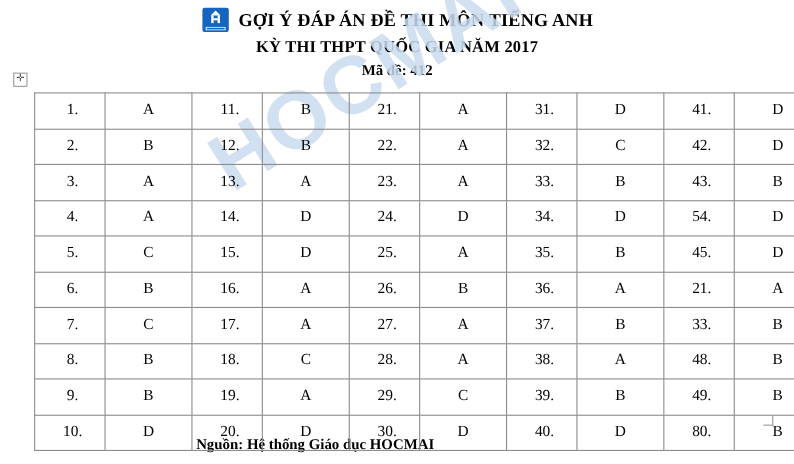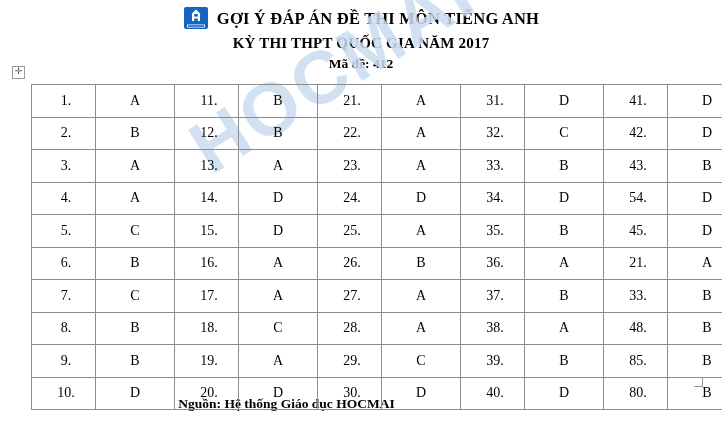--- a/index.html
+++ b/index.html
@@ -267,21 +267,21 @@
         </tr>
         <tr>
           <td class="num">9.</td>
           <td class="ans">B</td>
           <td class="num">19.</td>
           <td class="ans">A</td>
           <td class="num">29.</td>
           <td class="ans">C</td>
           <td class="num">39.</td>
           <td class="ans">B</td>
-          <td class="num">85.</td>
+          <td class="num">49.</td>
           <td class="ans">B</td>
         </tr>
         <tr>
           <td class="num">10.</td>
           <td class="ans">D</td>
           <td class="num">20.</td>
           <td class="ans">D</td>
           <td class="num">30.</td>
           <td class="ans">D</td>
           <td class="num">40.</td>

